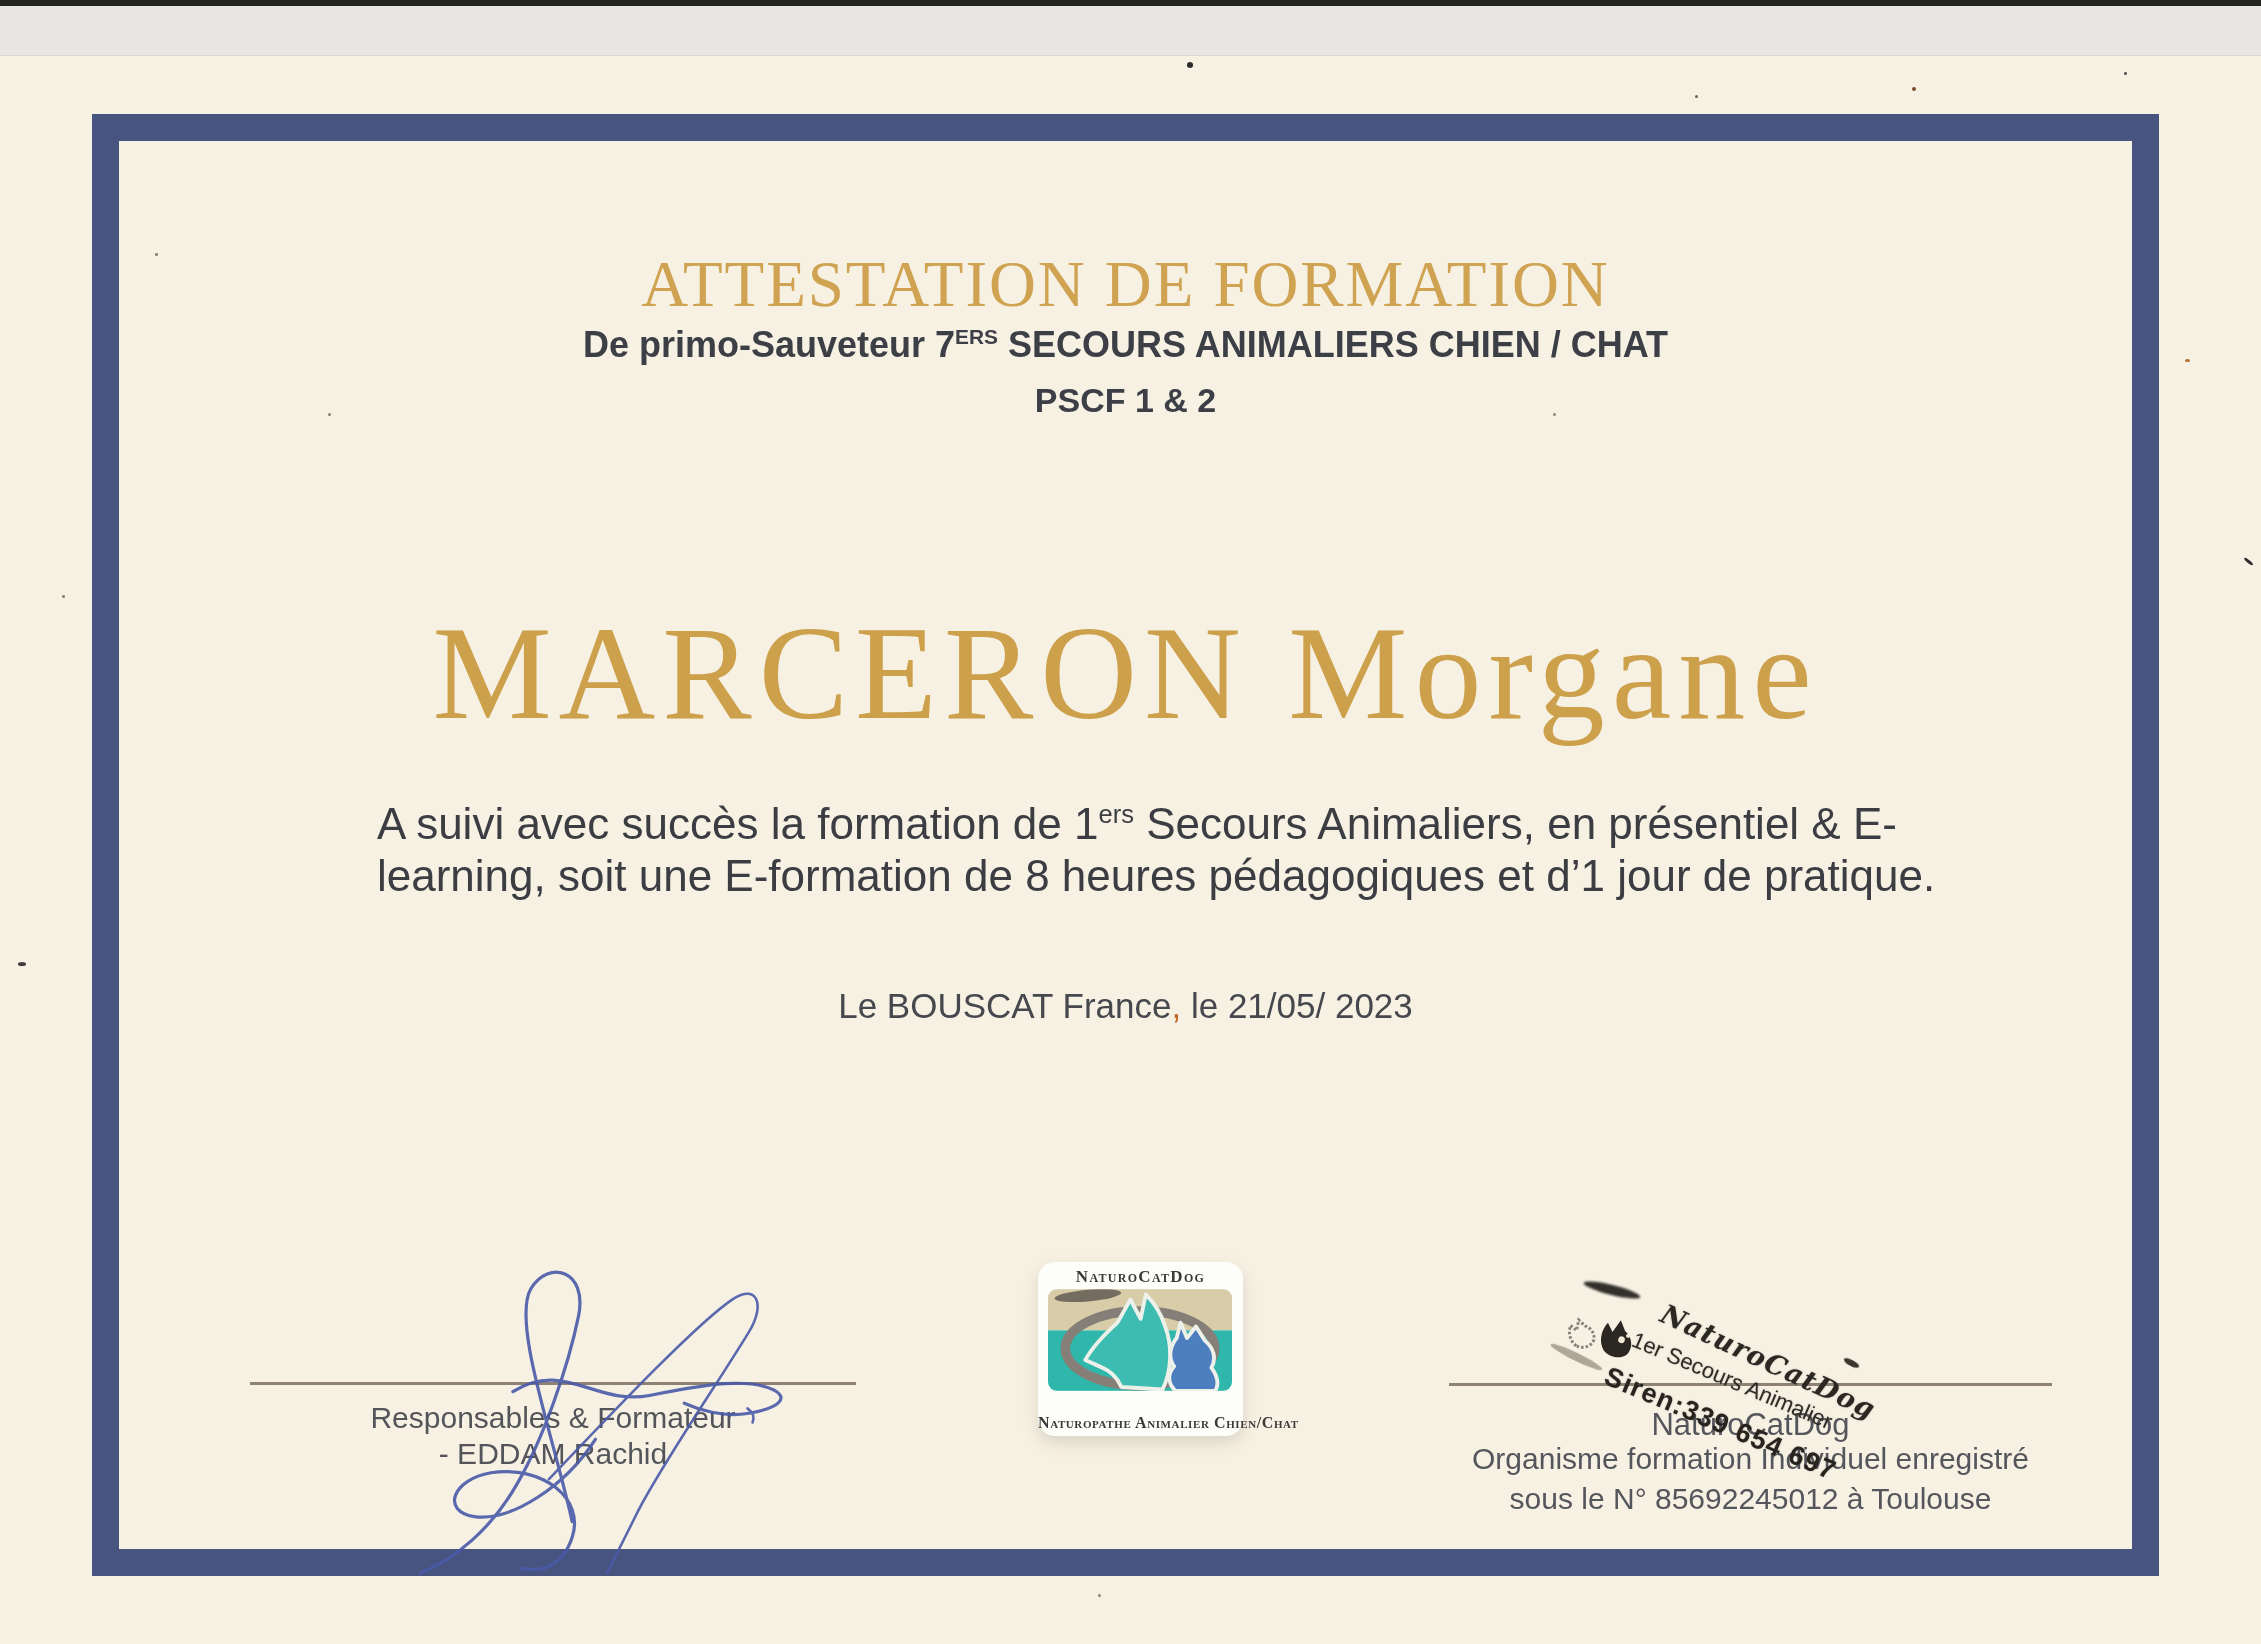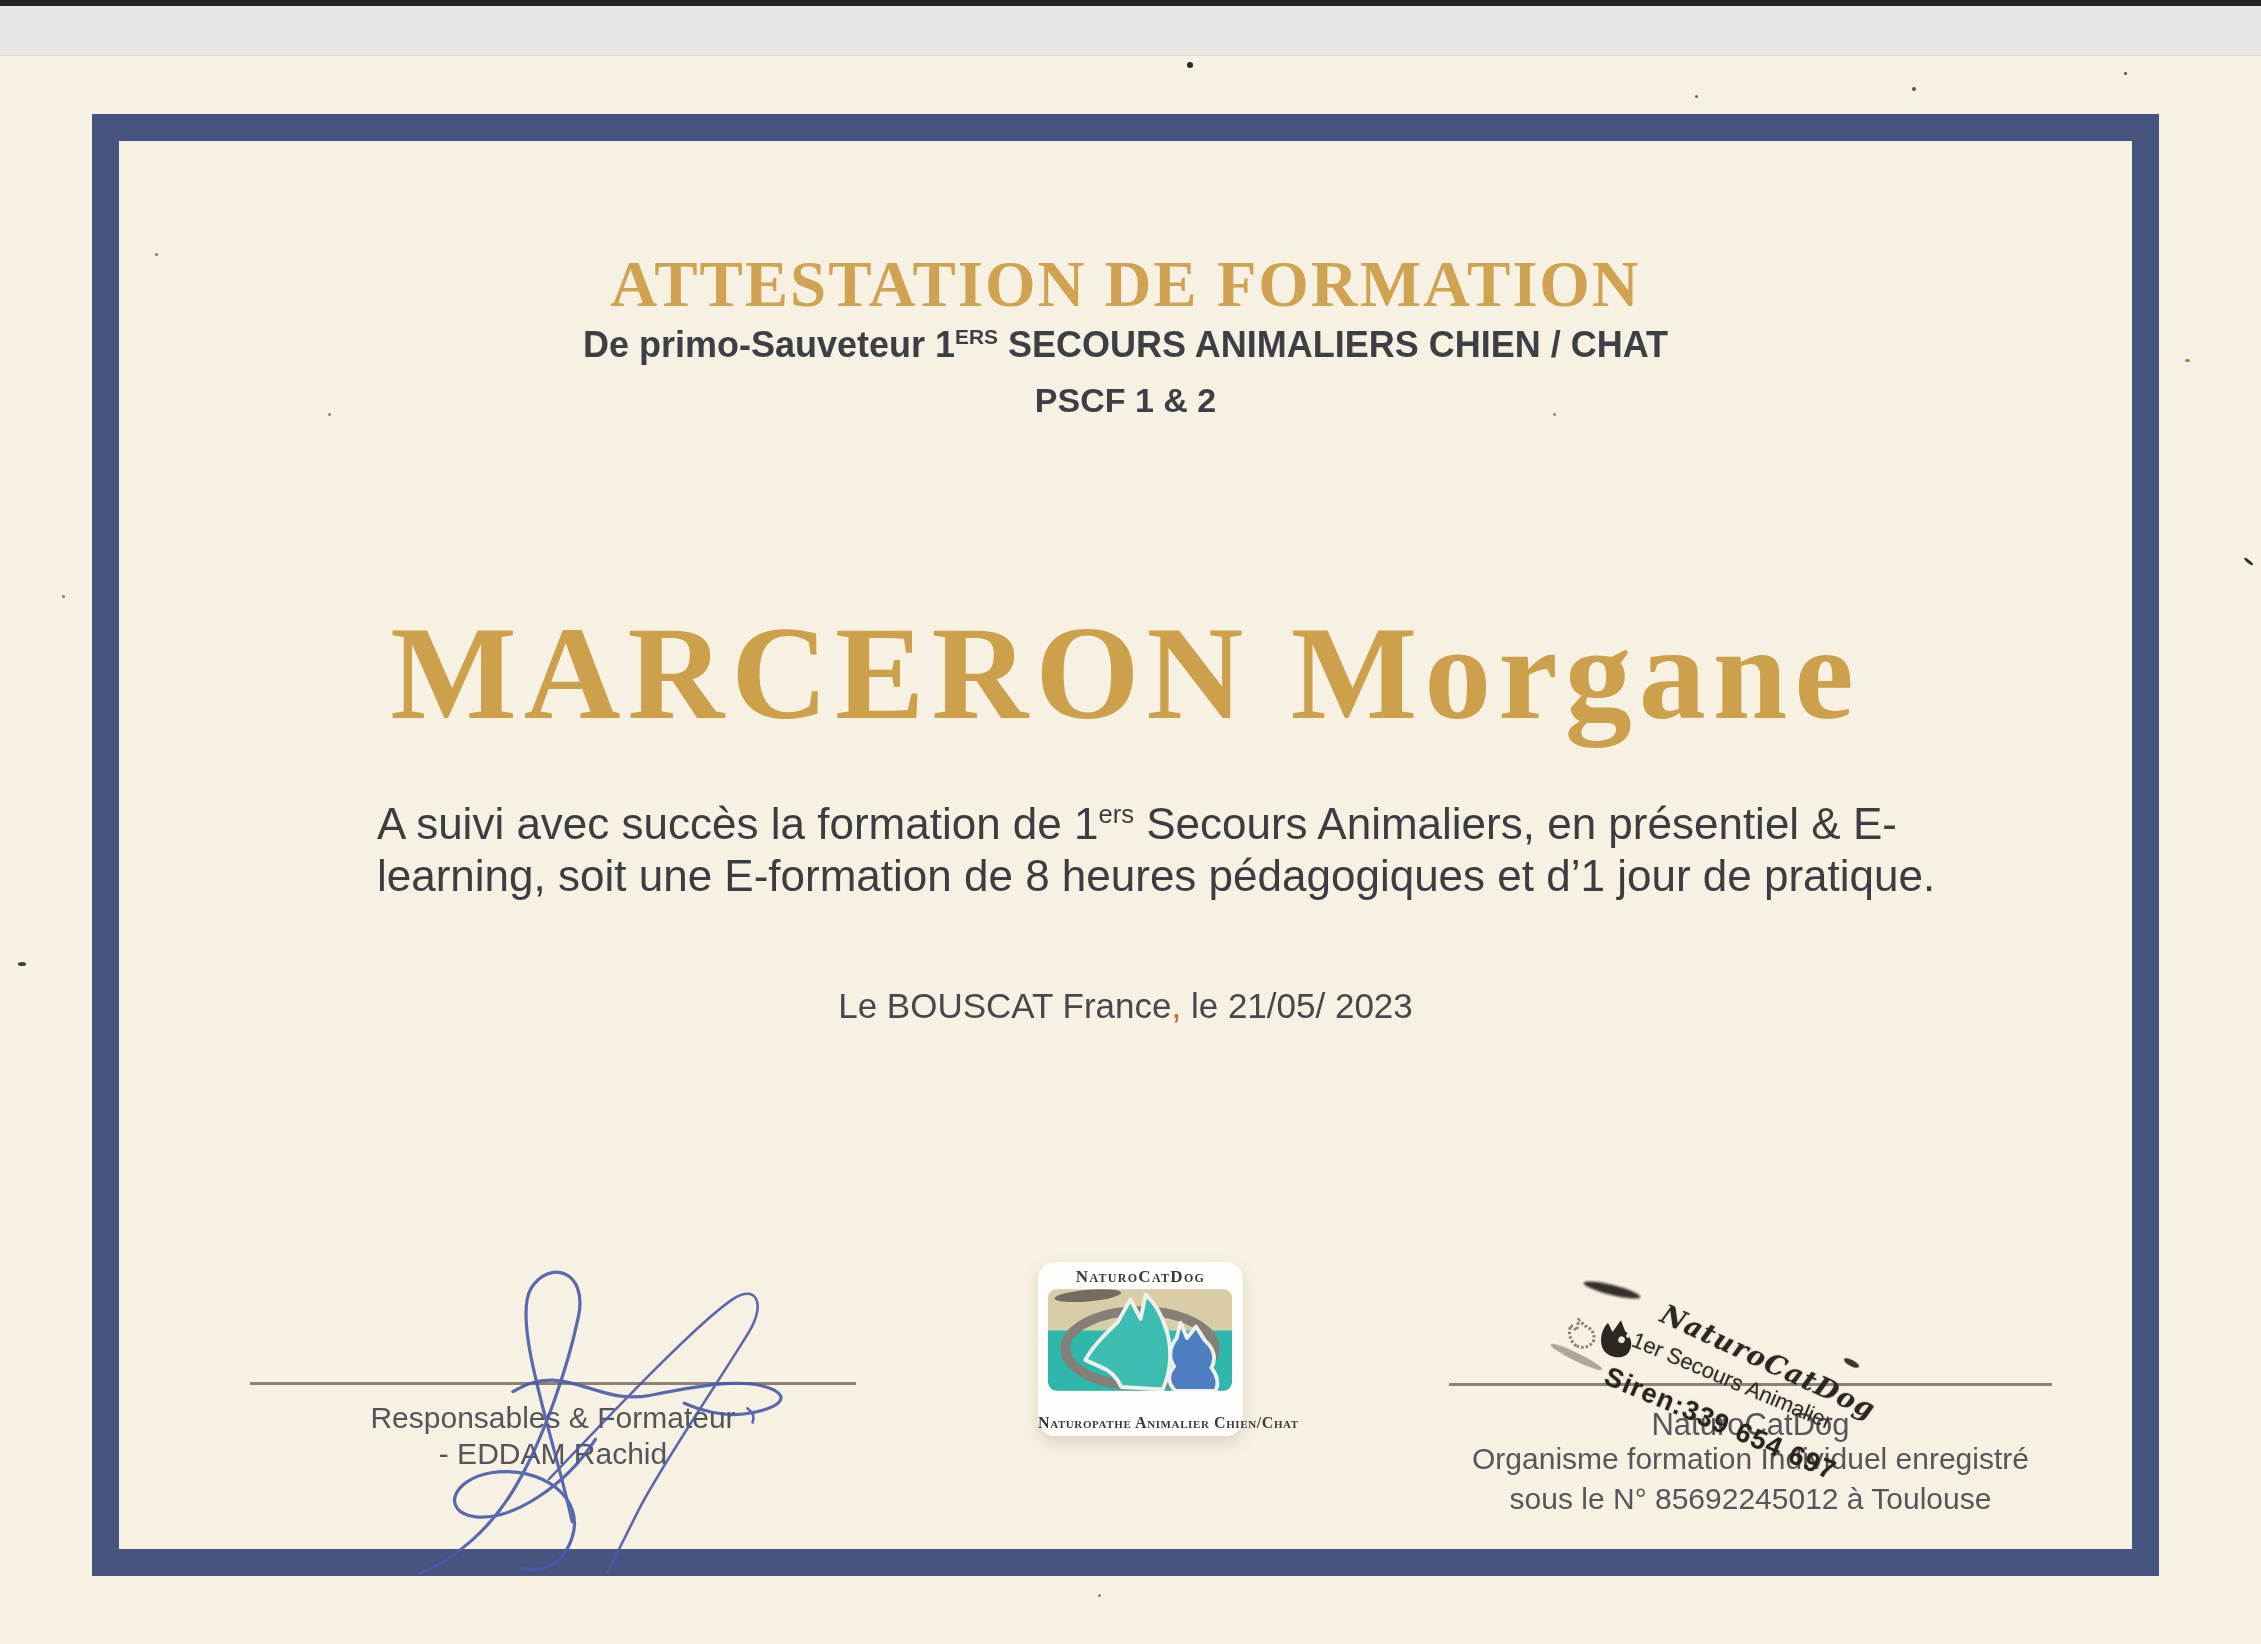--- a/index.html
+++ b/index.html
@@ -5,21 +5,21 @@
   html,body{margin:0;padding:0;background:#dedbd6;}
   .scan{position:relative;width:2261px;height:1645px;background:#f7f1e4;overflow:hidden;
         font-family:"Liberation Sans",sans-serif;}
   .scan-top-dark{position:absolute;left:0;top:0;width:2261px;height:6.4px;background:#232321;}
   .scan-top-light{position:absolute;left:0;top:6.4px;width:2261px;height:49px;background:#e9e7e4;
         border-bottom:1.3px solid #dcd8d1;}
   .frame{position:absolute;left:92px;top:114px;width:2067px;height:1462px;
         border:22px solid #475480;box-sizing:border-box;}
   .frame::after{content:"";position:absolute;inset:0;border:5.2px solid #475480;}
   .cx{position:absolute;left:92px;width:2067px;text-align:center;line-height:1.05;}
-  .serif{font-family:"Liberation Serif",serif;font-weight:bold;}
+  .serif{font-family:"Liberation Serif",serif;}
   .title{top:250px;font-size:65px;letter-spacing:1.9px;color:#cfa351;}
   .subtitle{top:326px;font-size:36px;font-weight:700;color:#3d3f46;}
   .subtitle .sup{font-size:0.58em;vertical-align:super;}
   .program{top:383px;font-size:34px;font-weight:700;color:#3d3f46;}
   .certify{top:521px;font-size:37px;color:#474b54;letter-spacing:0.6px;}
   .certify b{color:#3a3e47;}
   .recipient{top:603px;font-size:134px;letter-spacing:7px;color:#cda04c;white-space:nowrap;}
   .bodytext{position:absolute;left:377px;width:1728px;top:788px;text-align:left;
         font-size:44px;line-height:52px;color:#3b3d42;}
   .bodytext .sup{font-size:0.58em;vertical-align:super;}
@@ -71,21 +71,21 @@
 
 <div class="scan">
 
   <div class="scan-top-dark"></div>
   <div class="scan-top-light"></div>
 
   <div class="frame"></div>
 
   <div class="cx serif title">ATTESTATION DE FORMATION</div>
 
-  <div class="cx subtitle"><span>De primo-Sauveteur 1</span><span class="sup">ERS</span><span> SECOURS ANIMALIERS CHIEN / CHAT</span></div>
+  <div class="cx subtitle"><span>De primo-Sauveteur 7</span><span class="sup">ERS</span><span> SECOURS ANIMALIERS CHIEN / CHAT</span></div>
 
   <div class="cx program">PSCF 1 &amp; 2</div>
 
 
   <div class="cx serif recipient">MARCERON Morgane</div>
 
   <div class="bodytext"><span>A suivi avec succès la formation de 1</span><span class="sup">ers</span><span> Secours Animaliers, en présentiel &amp; E-</span><br><span>learning, soit une E-formation de 8 heures pédagogiques et d’1 jour de pratique.</span></div>
 
   <div class="cx pdate"><span>Le BOUSCAT France</span><span class="comma">,</span><span> le 21/05/ 2023</span></div>
 

